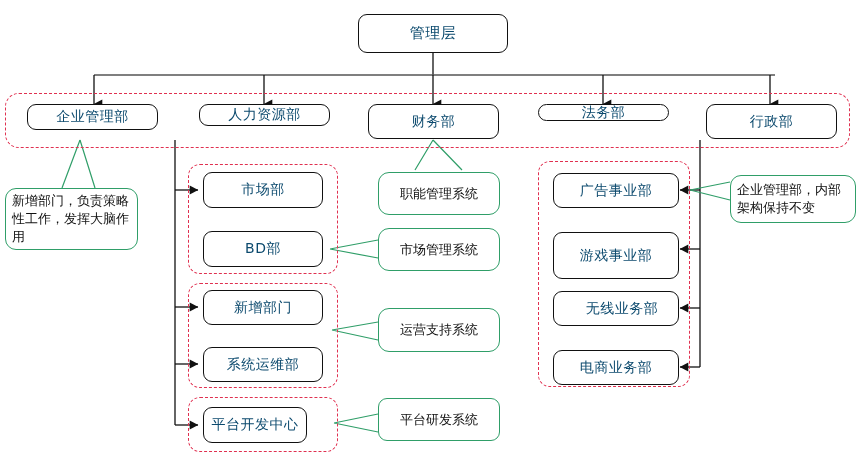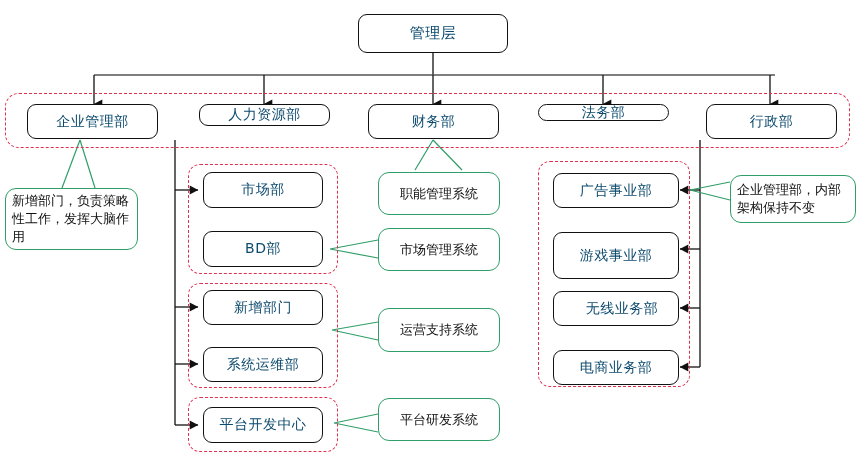--- a/index.html
+++ b/index.html
@@ -97,21 +97,21 @@
     <path d="M334,423 L378,414 M334,423 L378,432" stroke="#2f9e68" stroke-width="1.2" fill="none"></path>
     <path d="M690,190 L730,182 M690,190 L730,200" stroke="#2f9e68" stroke-width="1.2" fill="none"></path>
   </svg>
 
   <div class="node root" style="left:358px;top:14px;width:150px;height:39px;">
     <span>管理层</span>
   </div>
 
   <div class="dgroup band" style="left:5px;top:93px;width:845px;height:55px;"></div>
 
-  <div class="node" style="left:27px;top:104px;width:131px;height:35px;">
+  <div class="node" style="left:27px;top:104px;width:131px;height:26px;">
     <span>企业管理部</span>
   </div>
   <div class="node" style="left:199px;top:104px;width:131px;height:22px;">
     <span>人力资源部</span>
   </div>
   <div class="node" style="left:368px;top:104px;width:131px;height:35px;">
     <span>财务部</span>
   </div>
   <div class="node" style="left:538px;top:104px;width:131px;height:17px;">
     <span>法务部</span>
@@ -130,21 +130,21 @@
 
   <div class="dgroup" style="left:188px;top:283px;width:150px;height:105px;"></div>
   <div class="node" style="left:203px;top:290px;width:120px;height:35px;">
     <span>新增部门</span>
   </div>
   <div class="node" style="left:203px;top:347px;width:120px;height:35px;">
     <span>系统运维部</span>
   </div>
 
   <div class="dgroup" style="left:188px;top:397px;width:150px;height:55px;"></div>
-  <div class="node" style="left:203px;top:407px;width:120px;height:36px;">
+  <div class="node" style="left:203px;top:407px;width:104px;height:36px;">
     <span>平台开发中心</span>
   </div>
 
   <div class="dgroup" style="left:538px;top:161px;width:152px;height:226px;"></div>
   <div class="node" style="left:553px;top:173px;width:126px;height:35px;">
     <span>广告事业部</span>
   </div>
   <div class="node" style="left:553px;top:232px;width:126px;height:47px;">
     <span>游戏事业部</span>
   </div>
@@ -164,21 +164,21 @@
   </div>
 
   <div class="callout" style="left:378px;top:228px;width:122px;height:43px;">
     <span>市场管理系统</span>
   </div>
 
   <div class="callout" style="left:378px;top:308px;width:122px;height:44px;">
     <span>运营支持系统</span>
   </div>
 
-  <div class="callout" style="left:378px;top:398px;width:122px;height:43px;">
+  <div class="callout" style="left:378px;top:398px;width:122px;height:43px;border-radius:9px;">
     <span>平台研发系统</span>
   </div>
 
   <div class="callout multi" style="left:730px;top:175px;width:126px;height:48px;">
     <span>企业管理部，内部架构保持不变</span>
   </div>
 
 </div>
 
 </body></html>

